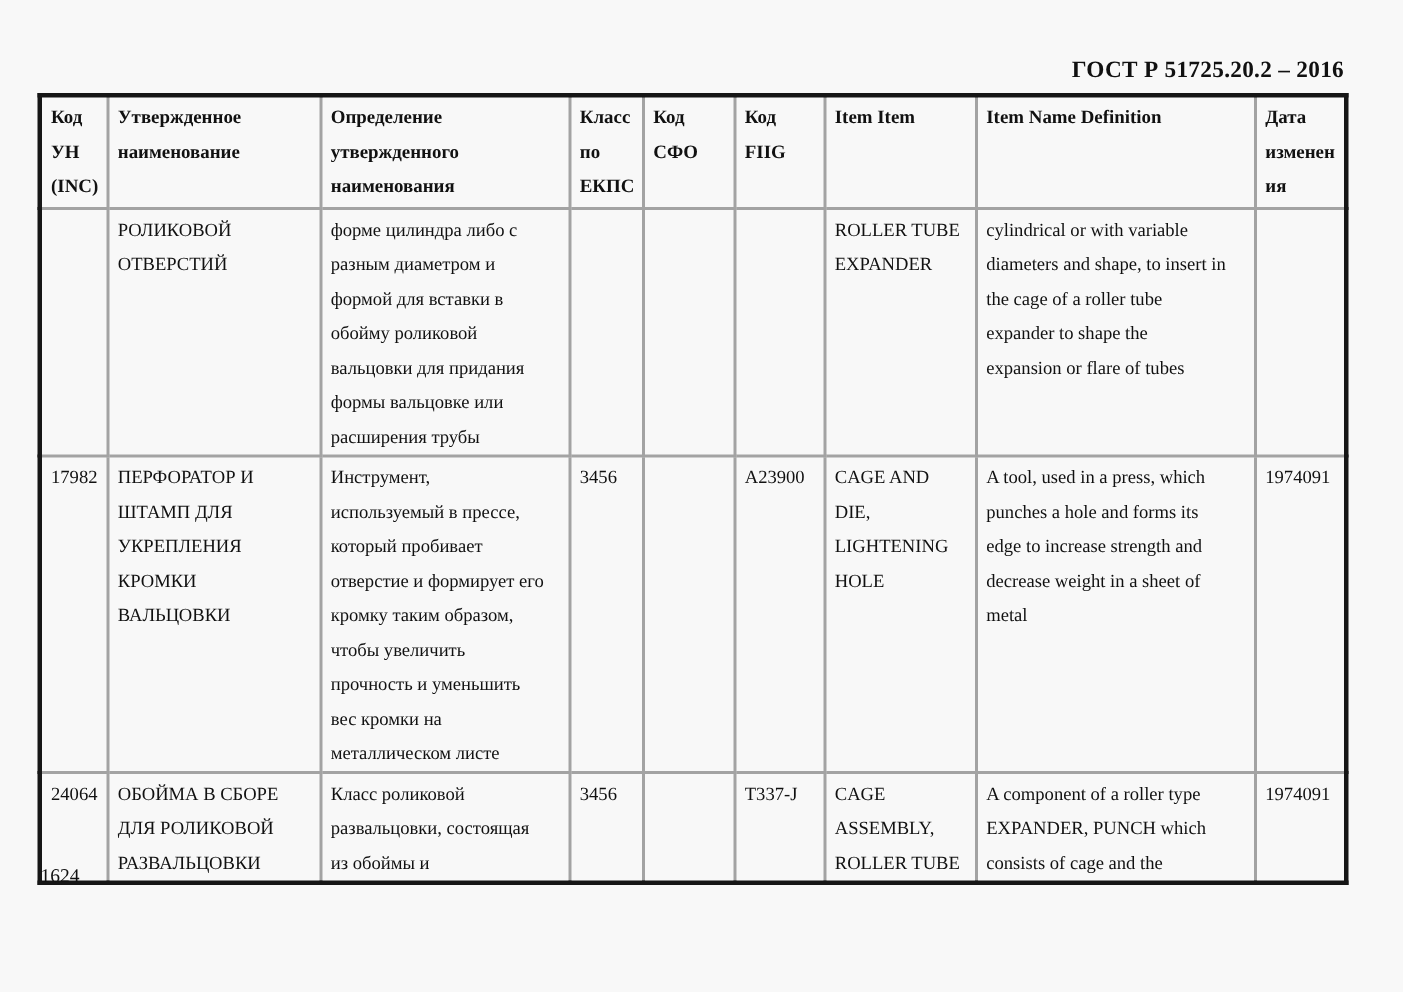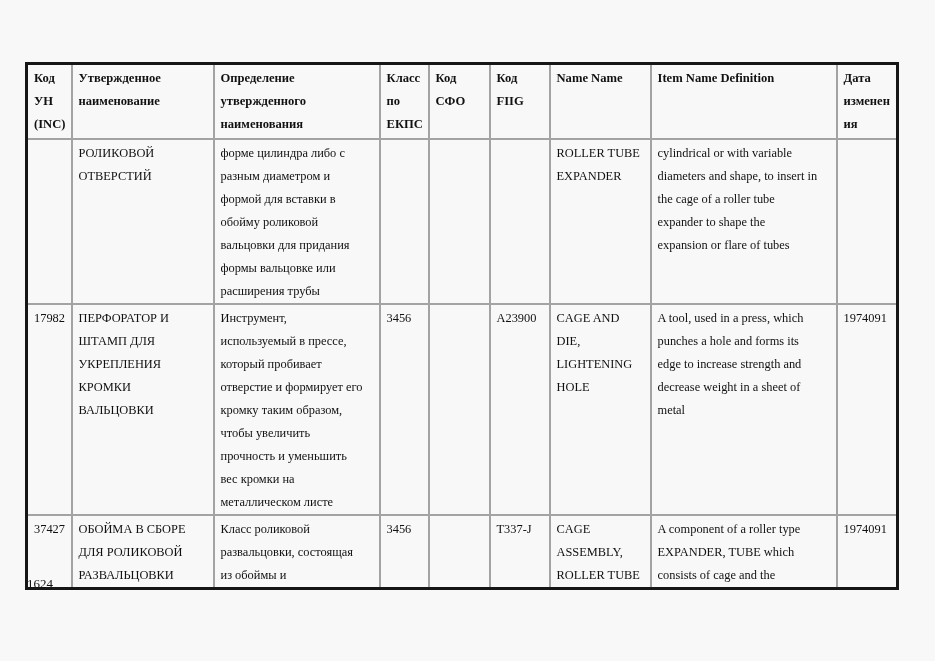--- a/index.html
+++ b/index.html
@@ -61,20 +61,21 @@
     left: 27px;
     top: 576px;
     font-size: 13px;
   }
 </style>
 </head>
 <body>
 
 <div class="page">
 
+  <div class="doc-ref">ГОСТ Р 51725.20.2 – 2016</div>
 
   <table class="gost">
     <colgroup>
       <col style="width:45px">
       <col style="width:142px">
       <col style="width:166px">
       <col style="width:49px">
       <col style="width:61px">
       <col style="width:60px">
       <col style="width:101px">
@@ -91,21 +92,21 @@
         <th>Определение
 утвержденного
 наименования</th>
         <th>Класс
 по
 ЕКПС</th>
         <th>Код
 СФО</th>
         <th>Код
 FIIG</th>
-        <th>Name Name</th>
+        <th>Item Item</th>
         <th>Item Name Definition</th>
         <th>Дата
 изменен
 ия</th>
       </tr>
     </thead>
     <tbody>
       <tr class="row-0">
         <td></td>
         <td>РОЛИКОВОЙ
@@ -153,35 +154,35 @@
 LIGHTENING
 HOLE</td>
         <td>A tool, used in a press, which
 punches a hole and forms its
 edge to increase strength and
 decrease weight in a sheet of
 metal</td>
         <td>1974091</td>
       </tr>
       <tr class="row-2">
-        <td>37427</td>
+        <td>24064</td>
         <td>ОБОЙМА В СБОРЕ
 ДЛЯ РОЛИКОВОЙ
 РАЗВАЛЬЦОВКИ</td>
         <td>Класс роликовой
 развальцовки, состоящая
 из обоймы и</td>
         <td>3456</td>
         <td></td>
         <td>T337-J</td>
         <td>CAGE
 ASSEMBLY,
 ROLLER TUBE</td>
         <td>A component of a roller type
-EXPANDER, TUBE which
+EXPANDER, PUNCH which
 consists of cage and the</td>
         <td>1974091</td>
       </tr>
     </tbody>
   </table>
 
   <div class="page-num">1624</div>
 
 </div>
 

